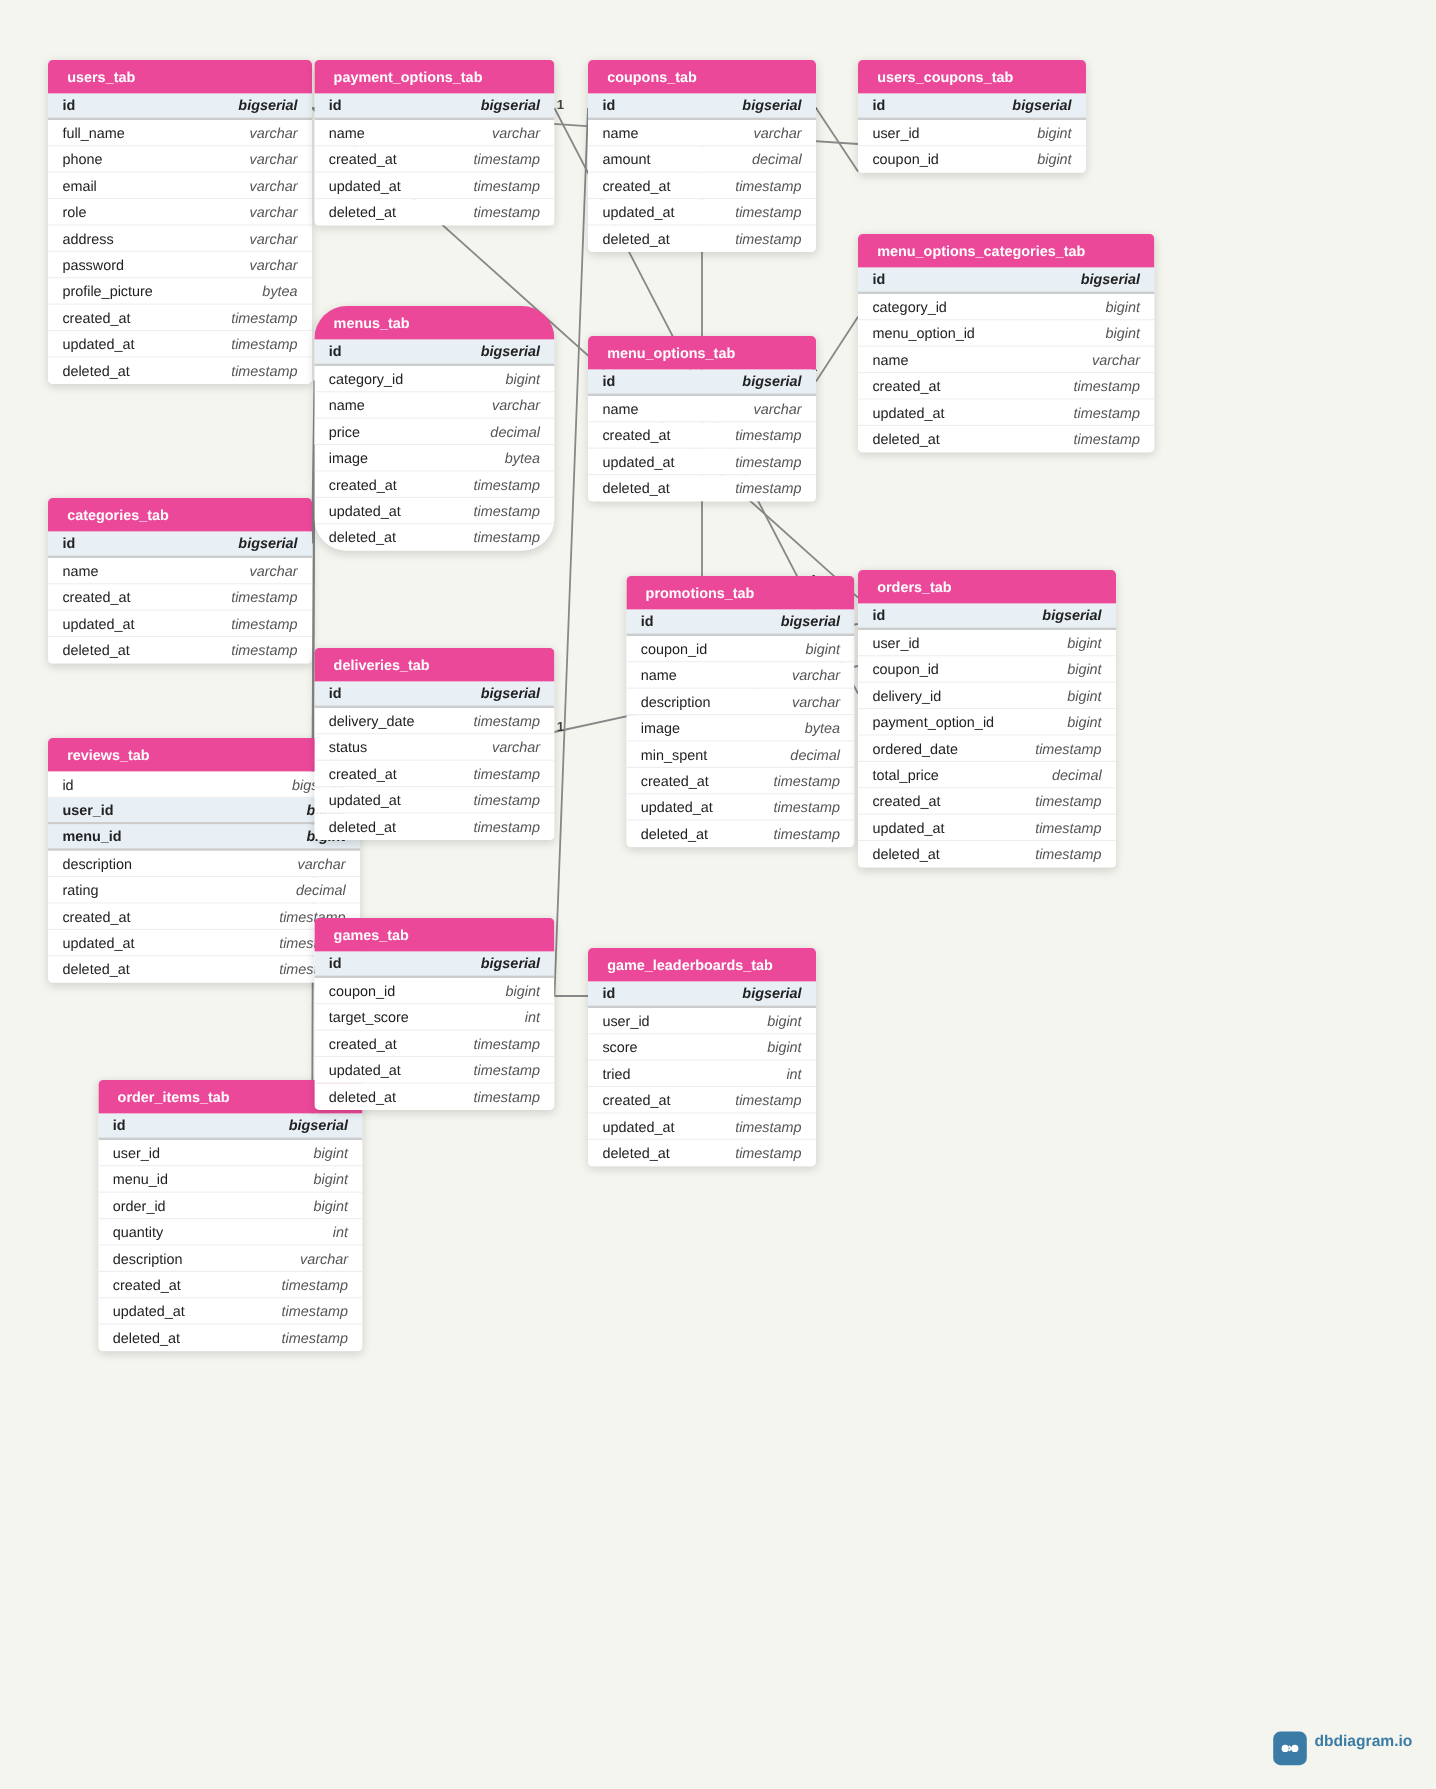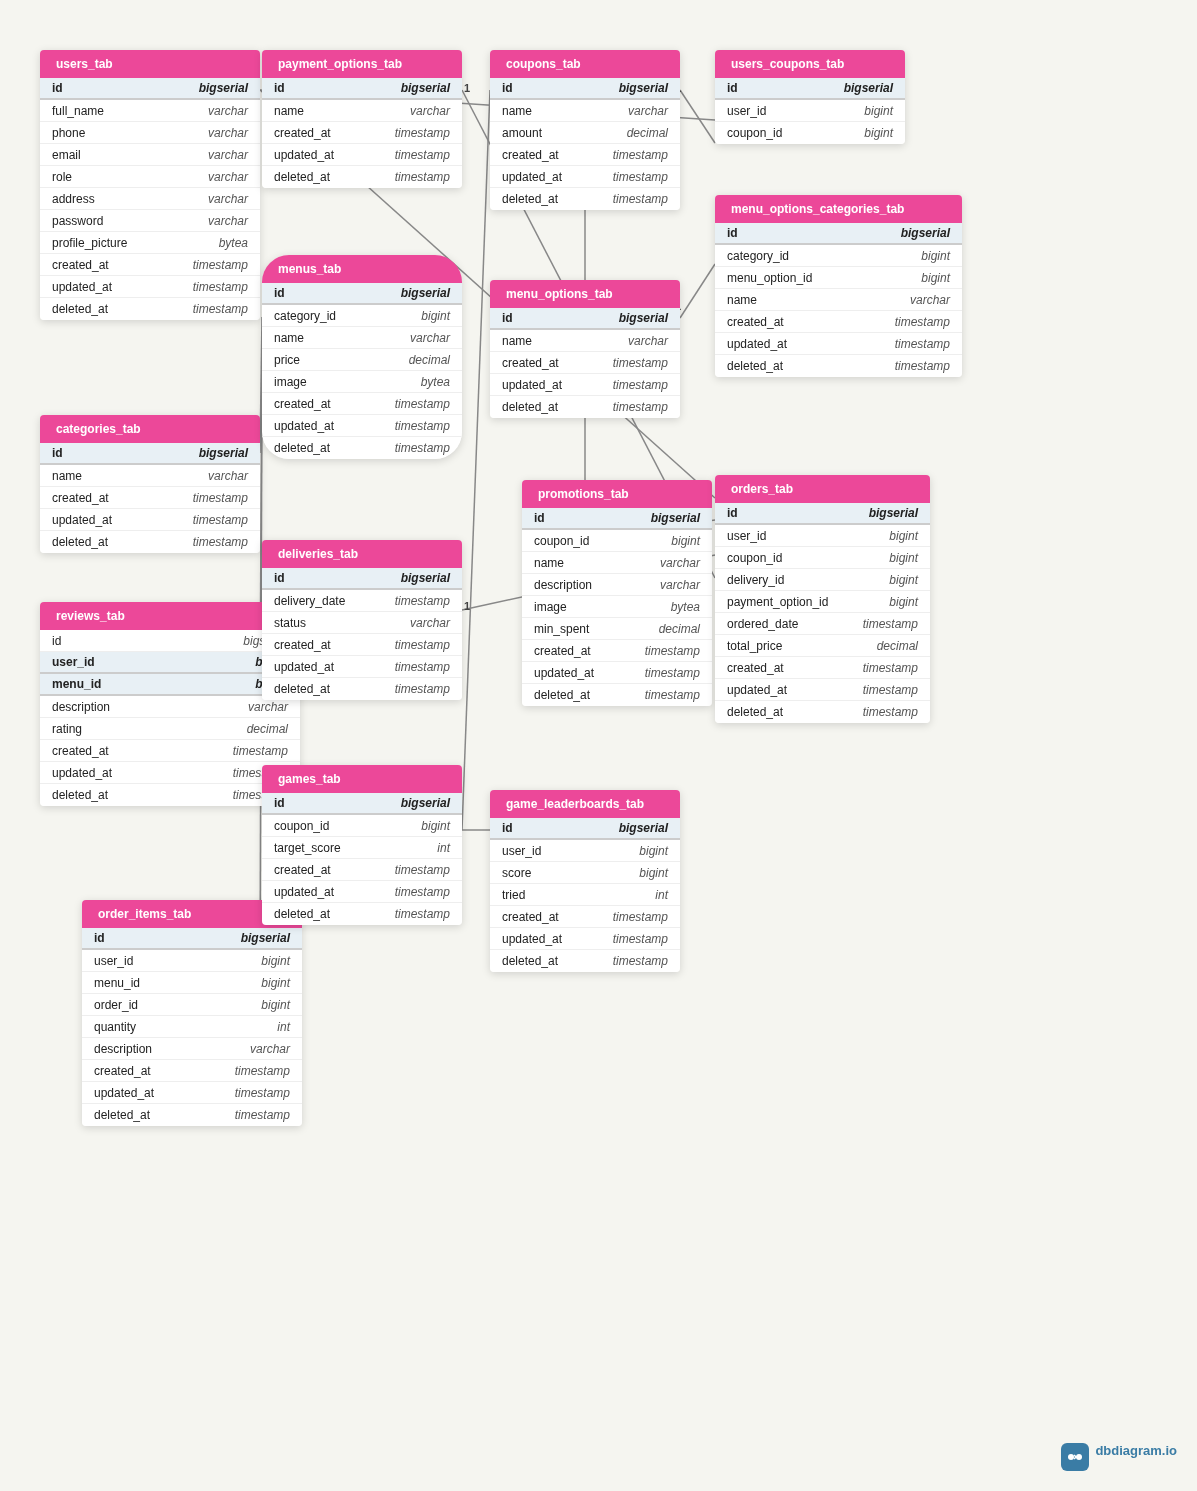--- a/index.html
+++ b/index.html
@@ -202,21 +202,21 @@
     <div class="col-row">
         <span class="col-name">updated_at</span>
         <span class="col-type">timestamp</span>
       </div>
     <div class="col-row">
         <span class="col-name">deleted_at</span>
         <span class="col-type">timestamp</span>
       </div>
   </div>
 
-  <div class="db-table" style="left:40px; top:602px; width:260px;">
+  <div class="db-table" style="left:40px; top:615px; width:260px;">
     <div class="table-header">reviews_tab</div>
     <div class="col-row">
         <span class="col-name">id</span>
         <span class="col-type">bigserial</span>
       </div>
     <div class="col-row pk-row">
       <span class="col-name bold">user_id</span>
       <span class="col-type bold">bigint</span>
     </div>
     <div class="col-row pk-row">

